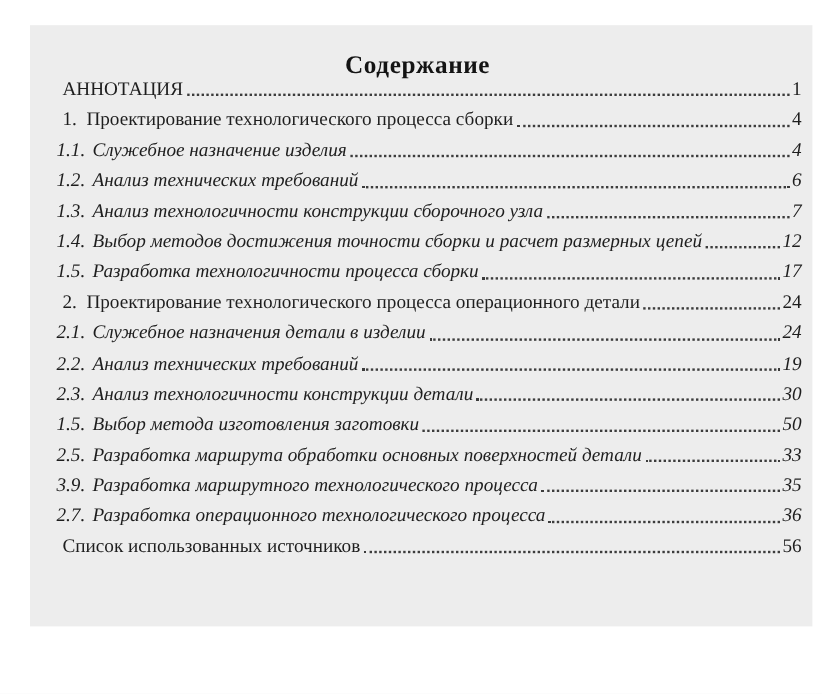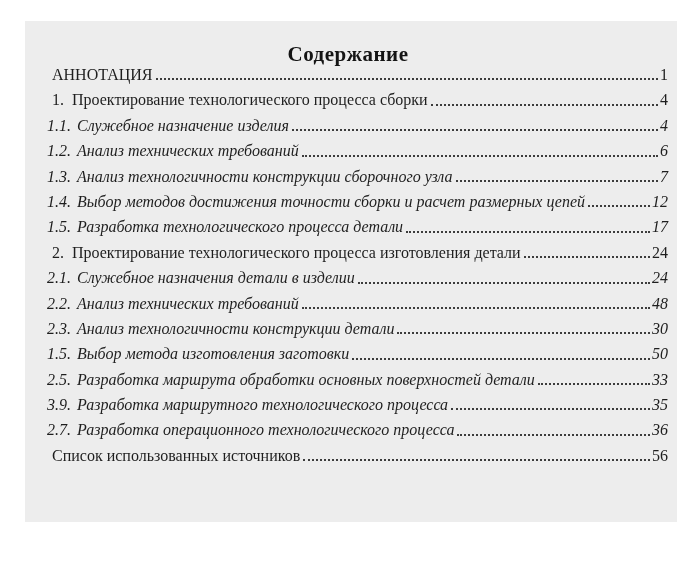--- a/index.html
+++ b/index.html
@@ -109,41 +109,41 @@
     <span class="pg">7</span>
   </div>
       <div class="toc-row lvl1">
     <span class="num">1.4.</span>
     <span class="label">Выбор методов достижения точности сборки и расчет размерных цепей</span>
     <span class="leader"></span>
     <span class="pg">12</span>
   </div>
       <div class="toc-row lvl1">
     <span class="num">1.5.</span>
-    <span class="label">Разработка технологического процесса детали</span>
+    <span class="label">Разработка технологичности процесса сборки</span>
     <span class="leader"></span>
     <span class="pg">17</span>
   </div>
       <div class="toc-row lvl0">
     <span class="num">2.</span>
-    <span class="label">Проектирование технологического процесса изготовления детали</span>
+    <span class="label">Проектирование технологического процесса операционного детали</span>
     <span class="leader"></span>
     <span class="pg">24</span>
   </div>
       <div class="toc-row lvl1">
     <span class="num">2.1.</span>
     <span class="label">Служебное назначения детали в изделии</span>
     <span class="leader"></span>
     <span class="pg">24</span>
   </div>
       <div class="toc-row lvl1">
     <span class="num">2.2.</span>
     <span class="label">Анализ технических требований</span>
     <span class="leader"></span>
-    <span class="pg">48</span>
+    <span class="pg">19</span>
   </div>
       <div class="toc-row lvl1">
     <span class="num">2.3.</span>
     <span class="label">Анализ технологичности конструкции детали</span>
     <span class="leader"></span>
     <span class="pg">30</span>
   </div>
       <div class="toc-row lvl1">
     <span class="num">1.5.</span>
     <span class="label">Выбор метода изготовления заготовки</span>

